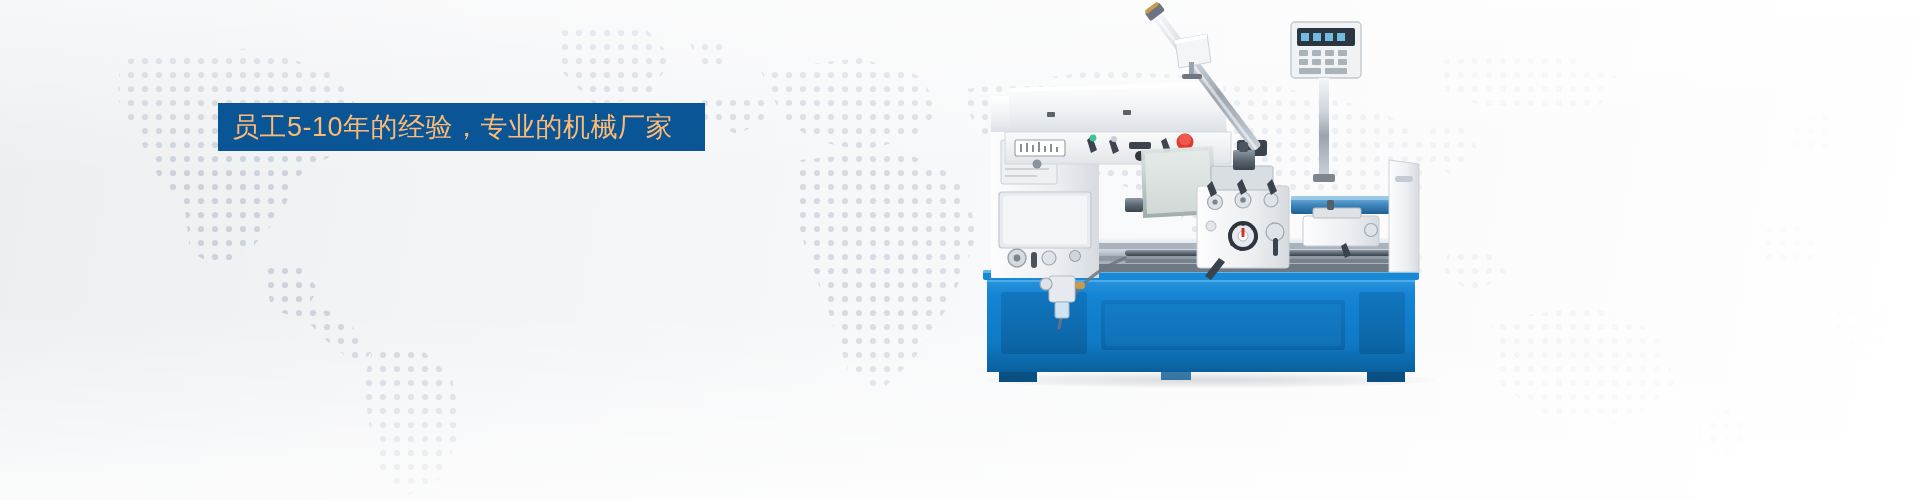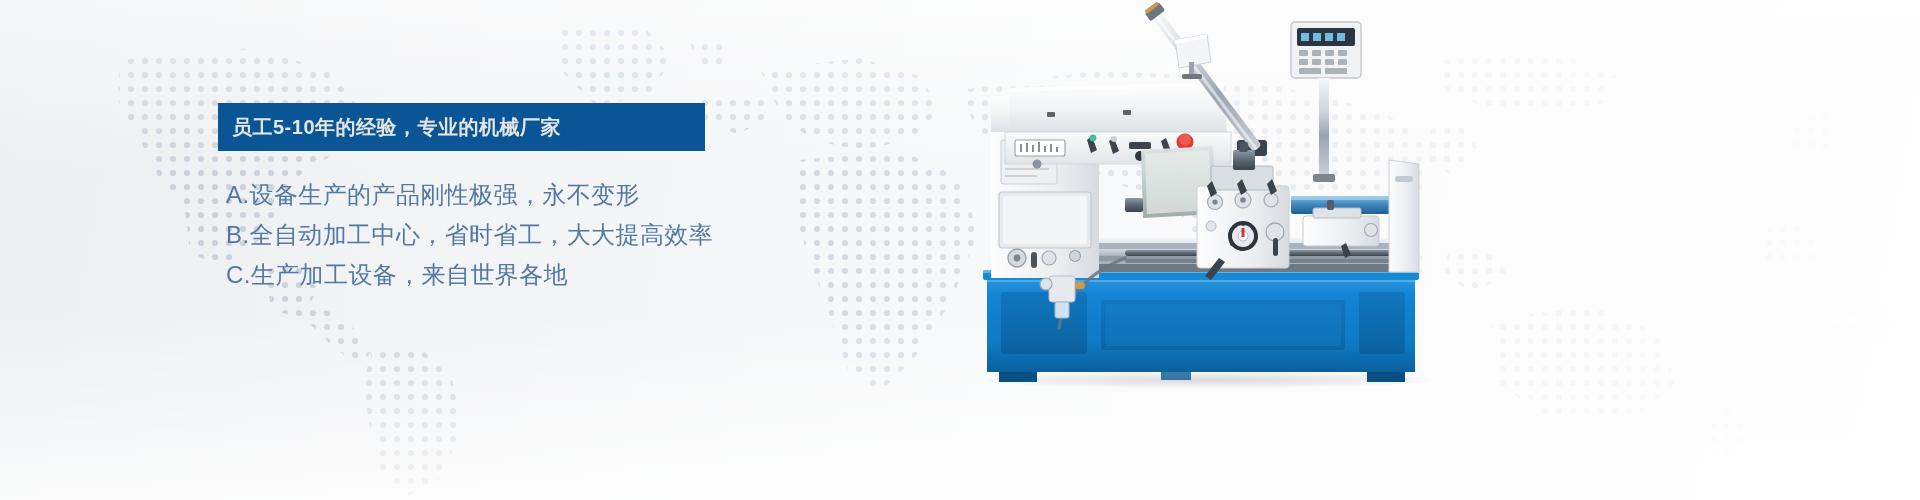--- a/index.html
+++ b/index.html
@@ -24,21 +24,21 @@
 
   
   .textblock{position:absolute;left:218px;top:103px;}
   .headline-bar{
     display:flex;align-items:center;
     width:487px;height:48px;
     background:#0a5595;
     padding-left:14px;box-sizing:border-box;
   }
   .headline-bar .htext{
-    color:#e5e5e5;font-size:20px;line-height:1;letter-spacing:.5px;white-space:nowrap;font-weight:bold;
+    color:#fdba74;font-size:27px;line-height:1;letter-spacing:.5px;white-space:nowrap;
   }
   .bullets{margin-top:24px;padding-left:8px;}
   .bullet{
     color:#5278a6;font-size:24px;line-height:40px;white-space:nowrap;letter-spacing:.4px;
   }
 
   
   .machine{position:absolute;left:975px;top:0px;width:470px;height:390px;}
   .machine svg{display:block;}
 
@@ -114,25 +114,20 @@
   </div>
 
   <div class="sheen"></div>
 
   <div class="textblock">
 
     <div class="headline-bar">
       <span class="htext">员工5-10年的经验，专业的机械厂家</span>
     </div>
 
-    <div class="bullets">
-      <div class="bullet">A.设备生产的产品刚性极强，永不变形</div>
-      <div class="bullet">B.全自动加工中心，省时省工，大大提高效率</div>
-      <div class="bullet">C.生产加工设备，来自世界各地</div>
-    </div>
 
   </div>
 
   <div class="mshadow"></div>
 
   <div class="machine">
     <svg width="470" height="390" viewBox="0 0 470 390" xmlns="http://www.w3.org/2000/svg">
       <defs>
         <linearGradient id="whiteBody" x1="0" y1="0" x2="0" y2="1">
           <stop offset="0%" stop-color="#ffffff"></stop>

